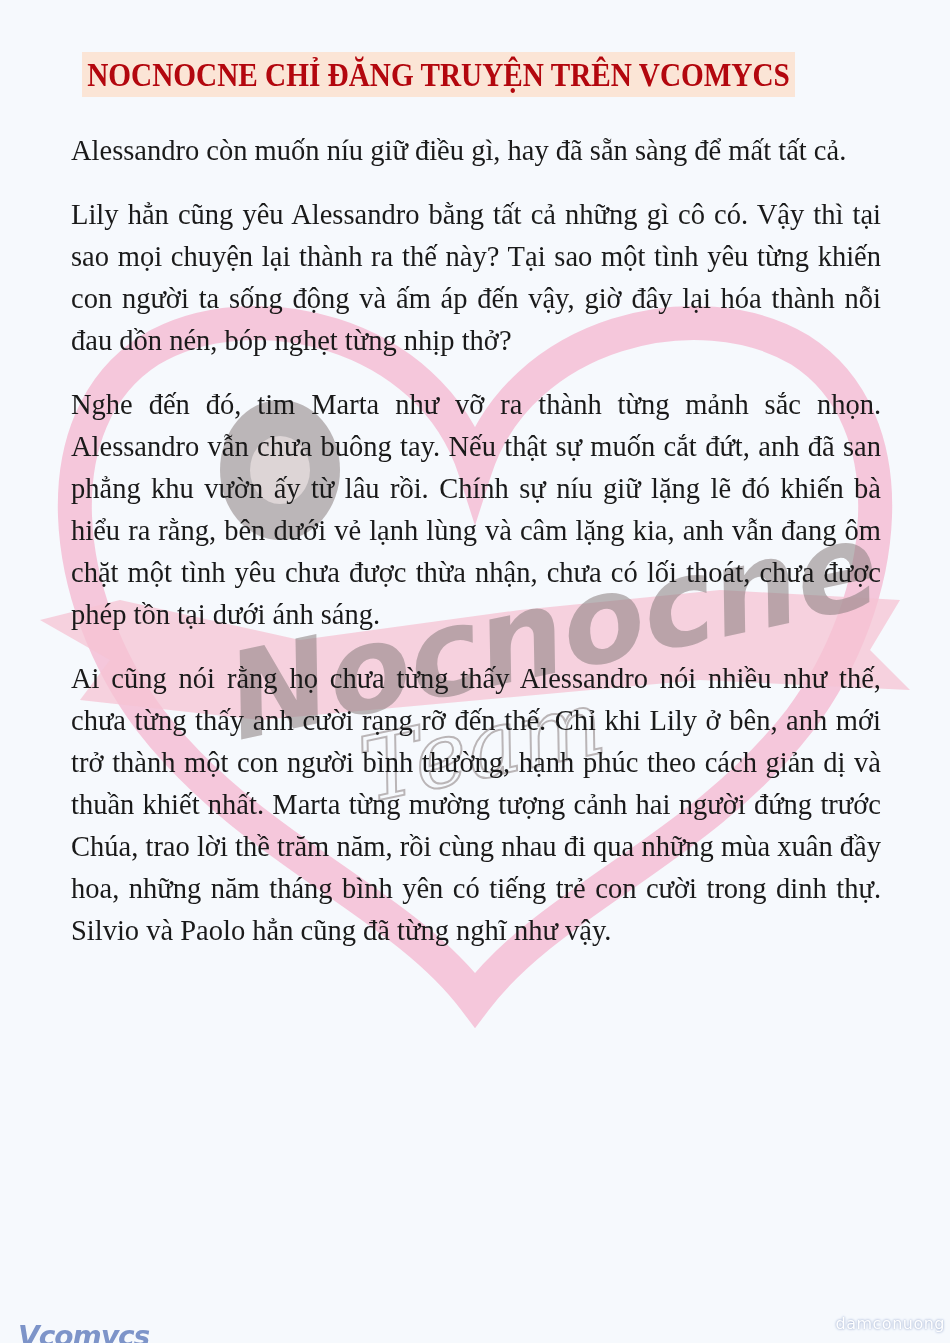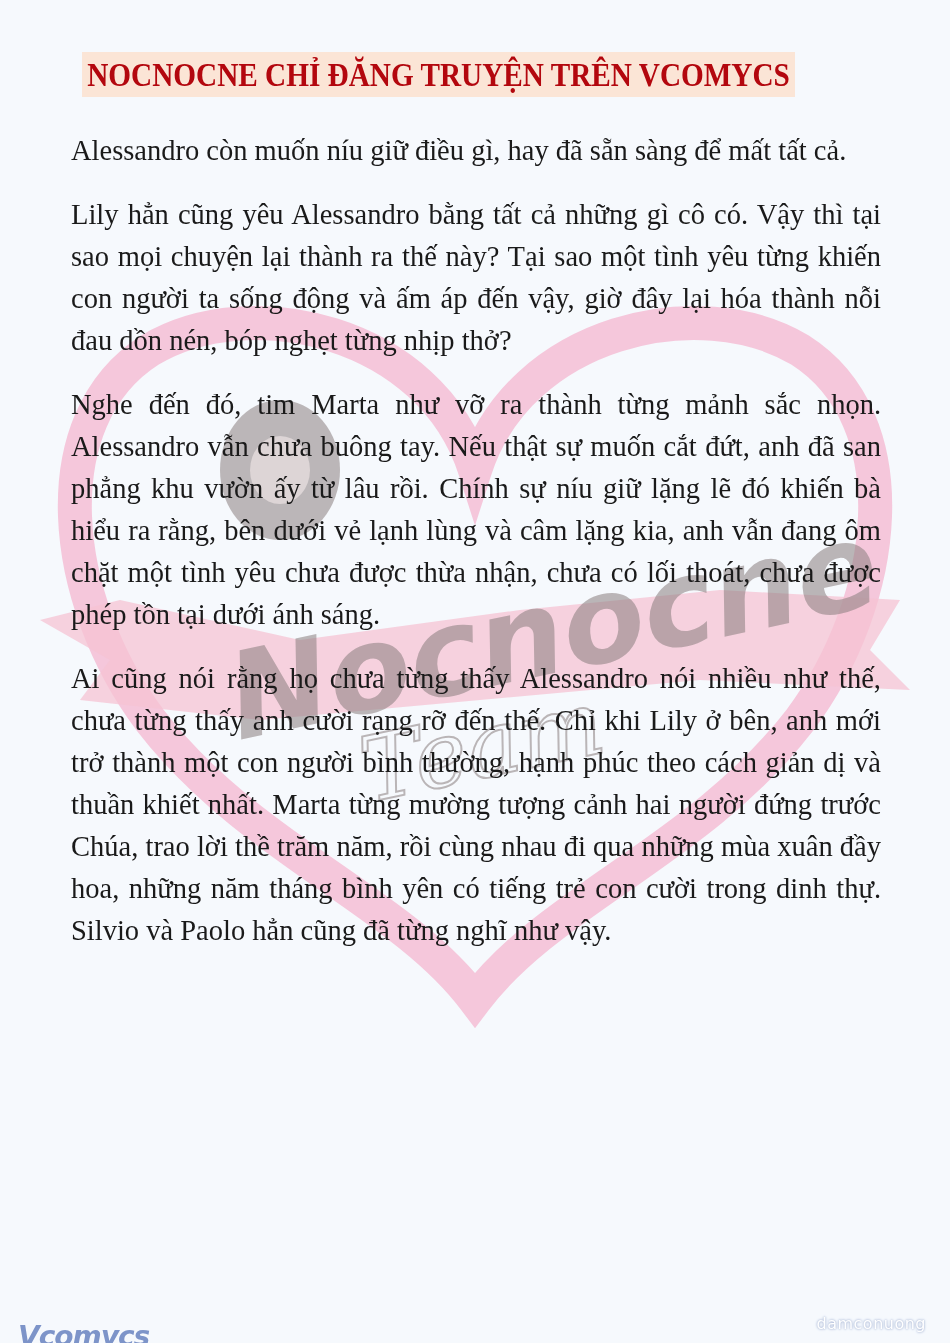--- a/index.html
+++ b/index.html
@@ -32,21 +32,21 @@
       text-align: justify;
       z-index: 2;
     }
     .content p { margin: 16px 0 22px 0; }
     .footer-logo {
       position: absolute; left: 18px; top: 1298px;
       font-family: "DejaVu Sans", sans-serif; font-style: italic; font-weight: bold;
       font-size: 28px; color: #7d94c9; letter-spacing: -1px; margin-top: 22px;
     }
     .footer-credit {
-      position: absolute; right: 24px; top: 1314px;
+      position: absolute; right: 5px; top: 1314px;
       font-family: "DejaVu Sans", sans-serif; font-size: 16px; color: #ffffff;
       text-shadow: 0 0 3px #aab8d6, 0 0 2px #aab8d6;
       letter-spacing: 0.5px;
     }
   </style>
 </head>
 <body>
 
 <div class="page">
 

